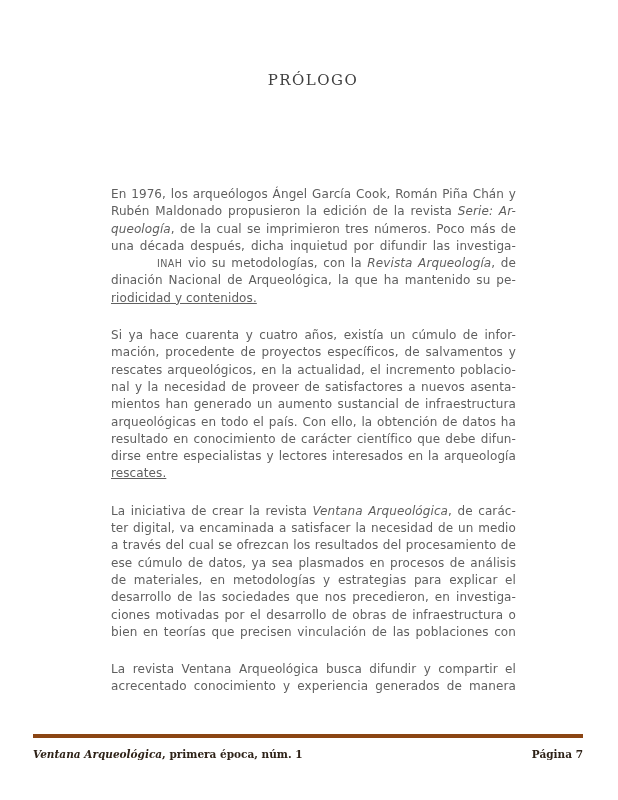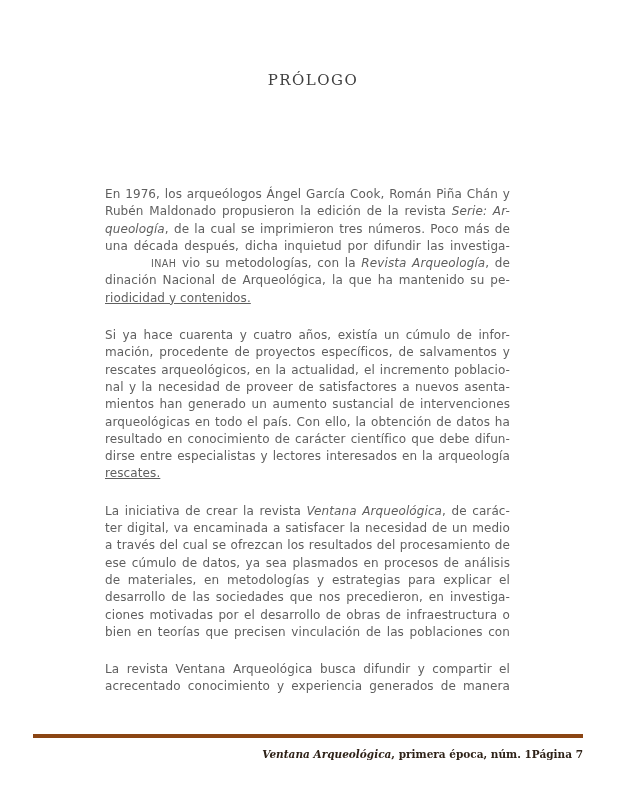--- a/index.html
+++ b/index.html
@@ -19,21 +19,21 @@
     margin: 4px;
     text-align: center;
     font-family: "DejaVu Serif", serif;
     font-size: 15px;
     font-weight: 500;
     letter-spacing: 1.5px;
     color: #3f3f3f;
   }
   .body-text {
     position: absolute;
-    left: 105px;
+    left: 111px;
     top: 186px;
     width: 405px;
     font-size: 12px;
     line-height: 17.3px;
     color: #5f5f5f;
     letter-spacing: 0.1px;
   }
   .para { margin: 0 0 20px 0; }
   .line {
     height: 17.3px;
@@ -50,21 +50,21 @@
     top: 734px;
     width: 550px;
     height: 4px;
   }
   .footer {
     position: absolute;
     left: 33px;
     top: 748px;
     width: 550px;
     display: flex;
-    justify-content: flex-end;
+    justify-content: space-between;
     font-family: "DejaVu Serif", serif;
     font-weight: 700;
     font-size: 10.5px;
     color: #2e2218;
   }
   .journal-name { font-style: italic; }
 </style>
 </head>
 <body>
 
@@ -79,21 +79,21 @@
         <div class="line"><span>una década después, dicha inquietud por difundir las investiga-</span></div>
         <div class="line"><span class="sc">INAH</span><span> vio su metodologías, con la </span><span class="i">Revista Arqueología</span><span>, de la Coor-</span></div>
         <div class="line"><span>dinación Nacional de Arqueológica, la que ha mantenido su pe-</span></div>
         <div class="line end"><span>riodicidad y contenidos.</span></div>
       </div>
       <div class="para">
         <div class="line"><span>Si ya hace cuarenta y cuatro años, existía un cúmulo de infor-</span></div>
         <div class="line"><span>mación, procedente de proyectos específicos, de salvamentos y</span></div>
         <div class="line"><span>rescates arqueológicos, en la actualidad, el incremento poblacio-</span></div>
         <div class="line"><span>nal y la necesidad de proveer de satisfactores a nuevos asenta-</span></div>
-        <div class="line"><span>mientos han generado un aumento sustancial de intervenciones</span></div>
+        <div class="line"><span>mientos han generado un aumento sustancial de infraestructura</span></div>
         <div class="line"><span>arqueológicas en todo el país. Con ello, la obtención de datos ha</span></div>
         <div class="line"><span>resultado en conocimiento de carácter científico que debe difun-</span></div>
         <div class="line"><span>dirse entre especialistas y lectores interesados en la arqueología</span></div>
         <div class="line end"><span>rescates.</span></div>
       </div>
       <div class="para">
         <div class="line"><span>La iniciativa de crear la revista </span><span class="i">Ventana Arqueológica</span><span>, de carác-</span></div>
         <div class="line"><span>ter digital, va encaminada a satisfacer la necesidad de un medio</span></div>
         <div class="line"><span>a través del cual se ofrezcan los resultados del procesamiento de</span></div>
         <div class="line"><span>ese cúmulo de datos, ya sea plasmados en procesos de análisis</span></div>

